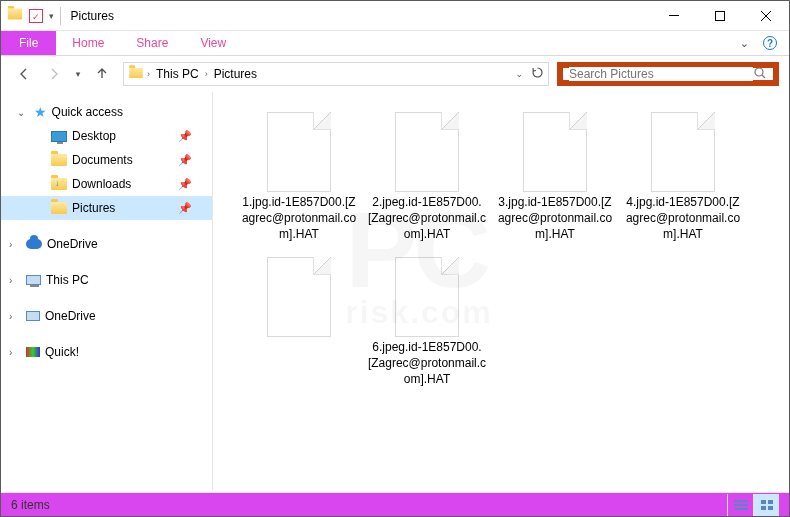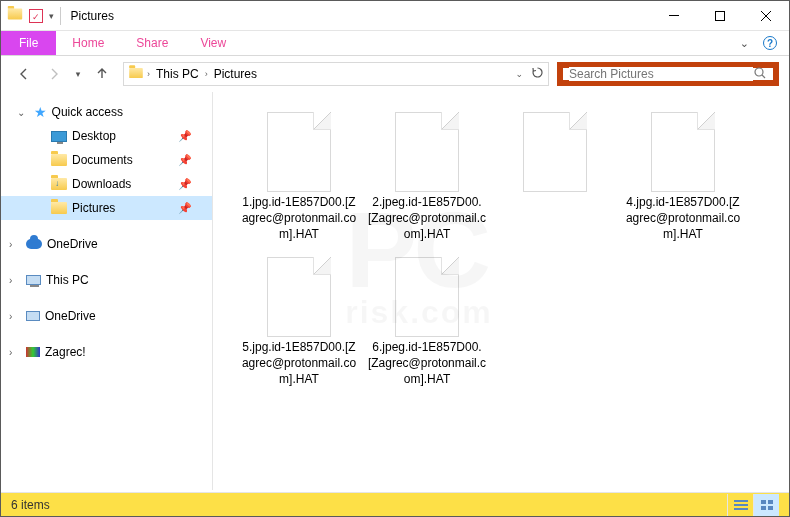--- a/index.html
+++ b/index.html
@@ -39,21 +39,21 @@
 .tree-sp { height: 12px; }
 
 .content { flex: 1; padding: 20px 12px 0 24px; display: flex; flex-wrap: wrap; align-content: flex-start; gap: 12px 4px; position: relative; }
 .file { width: 124px; display: flex; flex-direction: column; align-items: center; }
 .file-icon { width: 64px; height: 80px; position: relative; }
 .file-icon .page { position: absolute; inset: 0; background: #fff; border: 1px solid #d9d9d9; }
 .file-icon .fold { position: absolute; top: 0; right: 0; width: 18px; height: 18px; background: linear-gradient(135deg, #fff 0 48%, #d0d0d0 50%, #f4f4f4 52% 100%); border-left: 1px solid #e2e2e2; border-bottom: 1px solid #e2e2e2; }
 .file-icon .page::after { content:''; position:absolute; top:0; right:0; width:18px; height:18px; background:#fff; }
 .file-name { font-size: 12px; text-align: center; padding: 2px 2px; line-height: 1.35; color: #000; word-break: break-all; }
 
-.statusbar { position: absolute; bottom: 0; left: 0; right: 0; height: 24px; border-top: 1px solid #e5e5e5; display: flex; align-items: center; padding: 0 10px; font-size: 12px; color: #333; background: #fde047; }
+.statusbar { position: absolute; bottom: 0; left: 0; right: 0; height: 24px; border-top: 1px solid #e5e5e5; display: flex; align-items: center; padding: 0 10px; font-size: 12px; color: #333; background: #d946ef; }
 .statusbar .view-toggle { margin-left: auto; display: flex; }
 .statusbar .view-toggle div { width: 26px; height: 22px; display: flex; align-items: center; justify-content: center; border-left: 1px solid #e5e5e5; }
 .statusbar .view-toggle .active { background: #cce8ff; }
 
 .ico-folder { width: 16px; height: 12px; background: linear-gradient(#ffe9a6,#f7ca4d); border-radius: 1px; position: relative; display: inline-block; }
 .ico-folder::before { content:''; position:absolute; top:-3px; left:0; width:7px; height:3px; background:#f7ca4d; border-radius:1px 1px 0 0; }
 .ico-star { color: #40a7ff; font-size: 14px; }
 .ico-desktop { width:16px; height:11px; background:#3b9ad7; border:1px solid #2a7ab0; display:inline-block; position:relative; }
 .ico-desktop::after { content:''; position:absolute; bottom:-3px; left:5px; width:6px; height:2px; background:#888; }
 .ico-down::after { content:'↓'; position:absolute; font-size:8px; color:#2a7ab0; top:1px; left:4px; }
@@ -192,21 +192,21 @@
     <div class="tree-sp"></div>
     <div class="tree-row top">
       <span class="tree-caret">›</span>
       <span class="ico-net"></span>
       <span>OneDrive</span>
     </div>
     <div class="tree-sp"></div>
     <div class="tree-row top">
       <span class="tree-caret">›</span>
       <span class="ico-catch"></span>
-      <span>Zagrec!</span>
+      <span>Quick!</span>
     </div>
   </div>
 
   <div class="content" id="file-grid">
   <div class="file">
         <div class="file-icon">
           <div class="page"></div>
           <div class="fold"></div>
         </div>
         <div class="file-name">1.jpg.id-1E857D00.[Zagrec@protonmail.com].HAT</div>
@@ -216,34 +216,34 @@
           <div class="page"></div>
           <div class="fold"></div>
         </div>
         <div class="file-name">2.jpeg.id-1E857D00.[Zagrec@protonmail.com].HAT</div>
       </div>
       <div class="file">
         <div class="file-icon">
           <div class="page"></div>
           <div class="fold"></div>
         </div>
+        <div class="file-name">3.jpg.id-1E857D00.[Zagrec@protonmail.com].HAT</div>
       </div>
       <div class="file">
         <div class="file-icon">
           <div class="page"></div>
           <div class="fold"></div>
         </div>
         <div class="file-name">4.jpg.id-1E857D00.[Zagrec@protonmail.com].HAT</div>
       </div>
       <div class="file">
         <div class="file-icon">
           <div class="page"></div>
           <div class="fold"></div>
         </div>
-        <div class="file-name">5.jpg.id-1E857D00.[Zagrec@protonmail.com].HAT</div>
       </div>
       <div class="file">
         <div class="file-icon">
           <div class="page"></div>
           <div class="fold"></div>
         </div>
         <div class="file-name">6.jpeg.id-1E857D00.[Zagrec@protonmail.com].HAT</div>
       </div>
     </div>
 </div>

